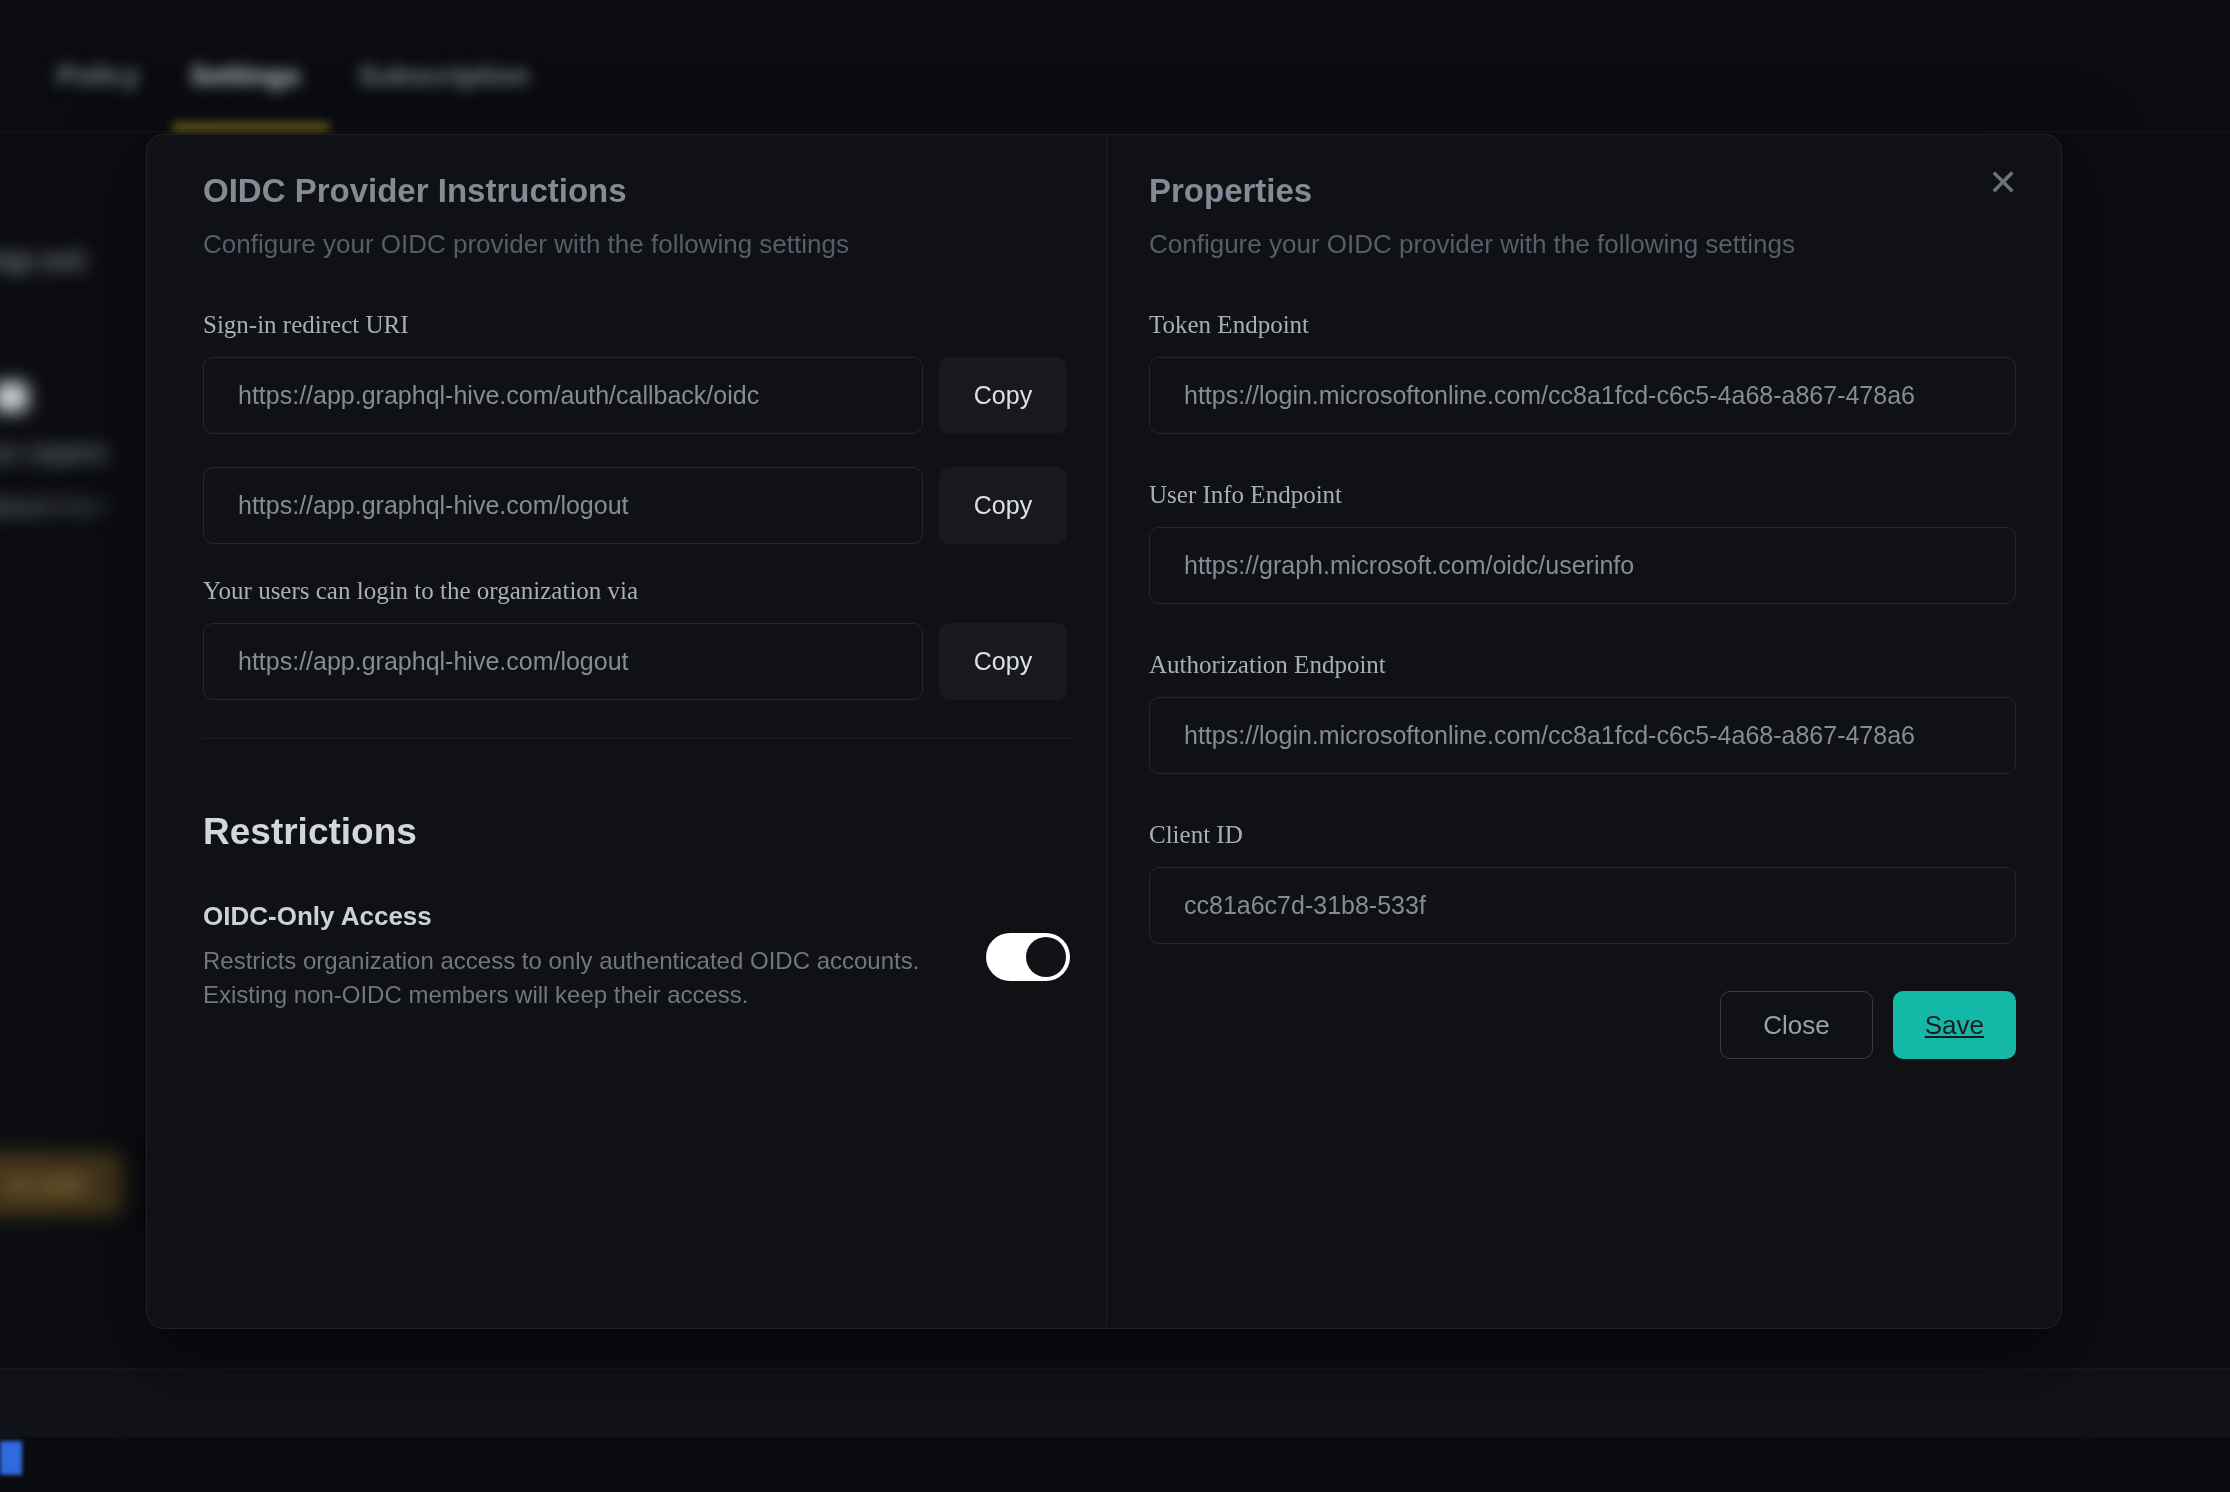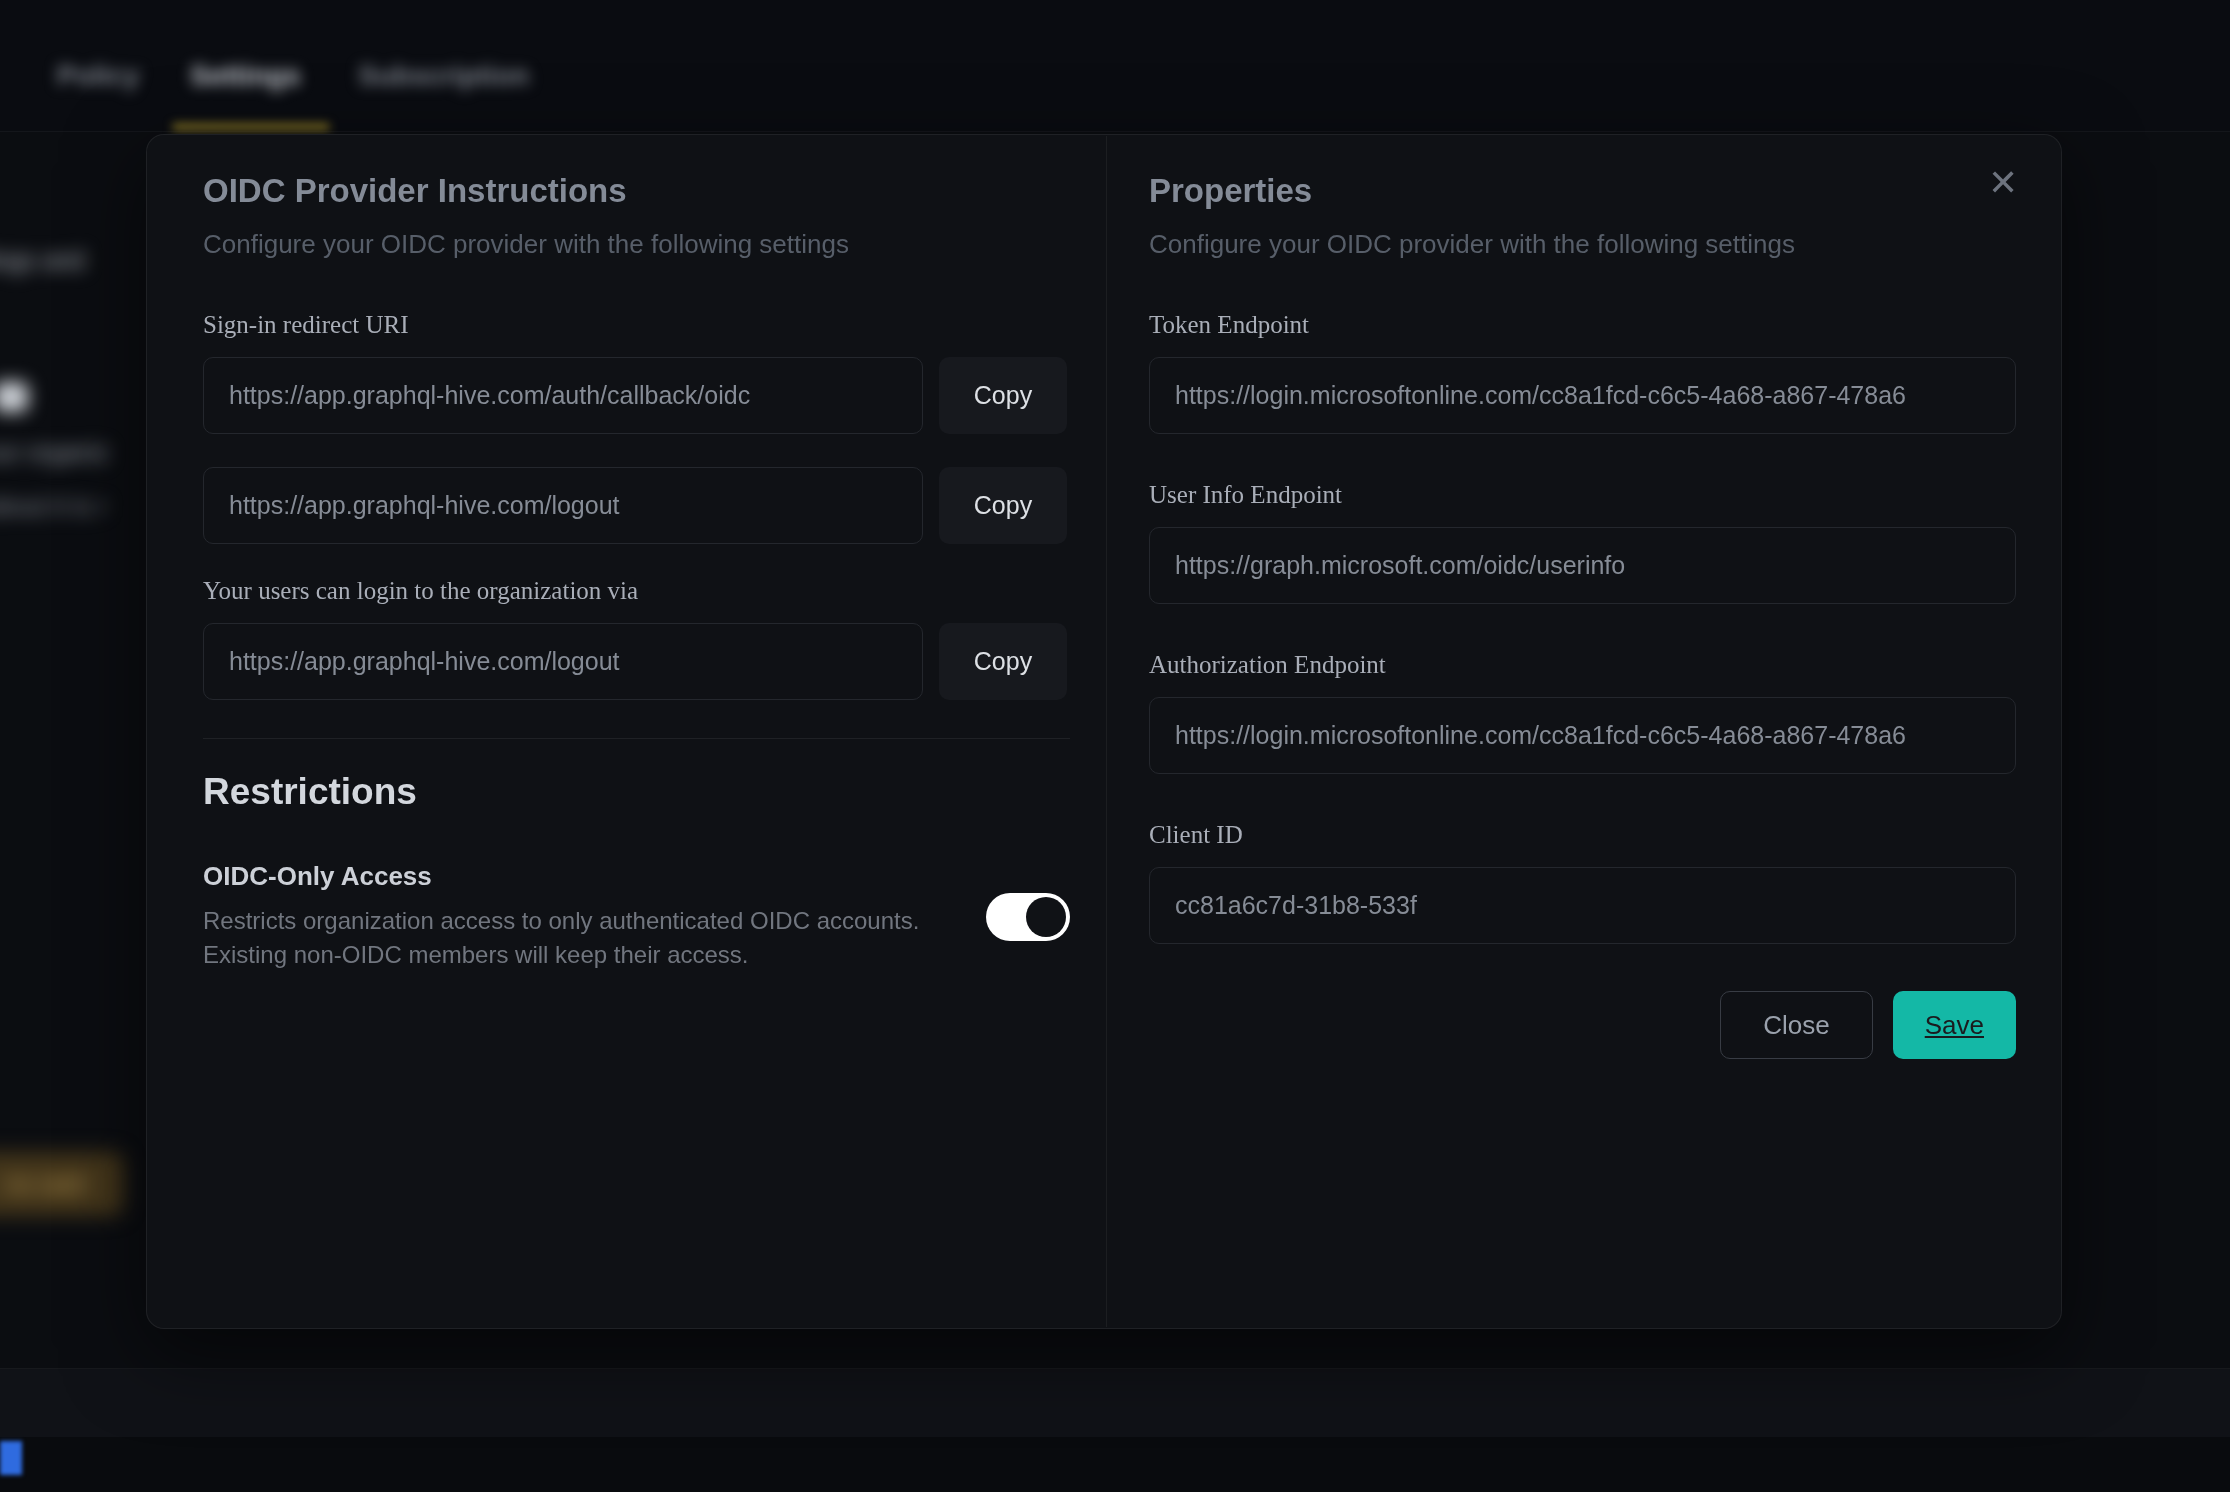--- a/index.html
+++ b/index.html
@@ -44,33 +44,33 @@
   .sec-sub   { font-size:26px; color:#575e69; line-height:34px; margin-bottom:50px; }
 
   .fgroup { margin-bottom:33px; }
   .col-right .fgroup { margin-bottom:47px; }
   .flabel { display:block; font-size:25px; font-weight:500; color:#a9aeb8; margin-bottom:18px;font-family:Liberation Serif, serif; }
 
   .frow { display:flex; gap:16px; }
   .tinput {
     height:77px; border:1px solid #24272d; border-radius:10px;
     background:transparent; color:#868c96; font-size:25px;
-    padding:0 25px; outline:none; width:100%;
+    padding:0 34px; outline:none; width:100%;
     font-family:"Liberation Sans", sans-serif;
   }
   .tinput::placeholder { color:#4e545e; opacity:1; }
   .frow .tinput { width:720px; flex:0 0 720px; }
   .copy-btn {
     flex:0 0 128px; width:128px; height:77px; border:none; border-radius:10px;
     background:#17191e; color:#dde0e5; font-size:25px; font-weight:500; cursor:pointer;
     font-family:"Liberation Sans", sans-serif;
   }
 
   .divider-h { height:1px; background:rgba(255,255,255,0.07); margin-top:38px; }
-  .restrict-title { font-size:37px; font-weight:700; color:#d3d7dd; margin-top:32px; }
+  .restrict-title { font-size:37px; font-weight:700; color:#d3d7dd; margin-top:72px; }
 
   .toggle-row { display:flex; align-items:center; margin-top:48px; }
   .toggle-text { flex:1 1 auto; }
   .toggle-label { font-size:26px; font-weight:600; color:#ccd0d7; margin-bottom:12px; }
   .toggle-desc { font-size:24px; color:#71767f; line-height:34px; }
   .switch {
     flex:0 0 84px; width:84px; height:48px; border-radius:24px; background:#ffffff;
     position:relative; cursor:pointer; margin-left:30px;
   }
   .switch .knob {

